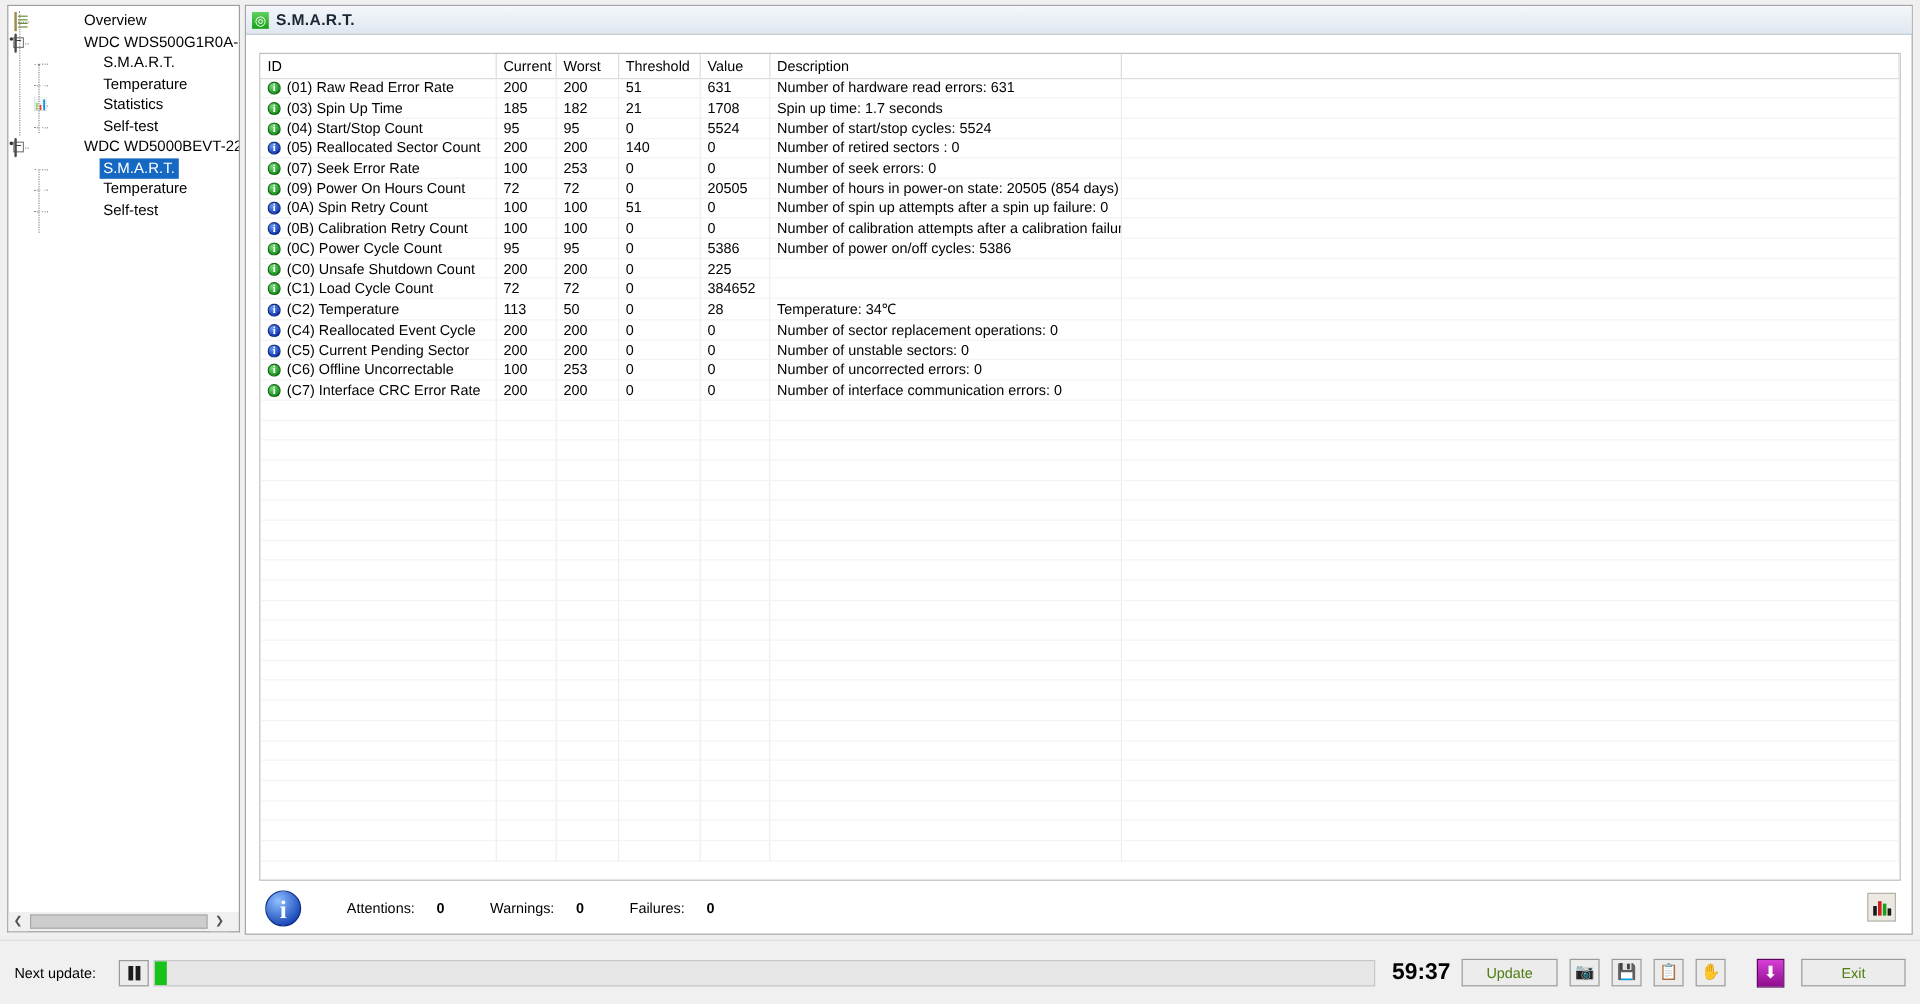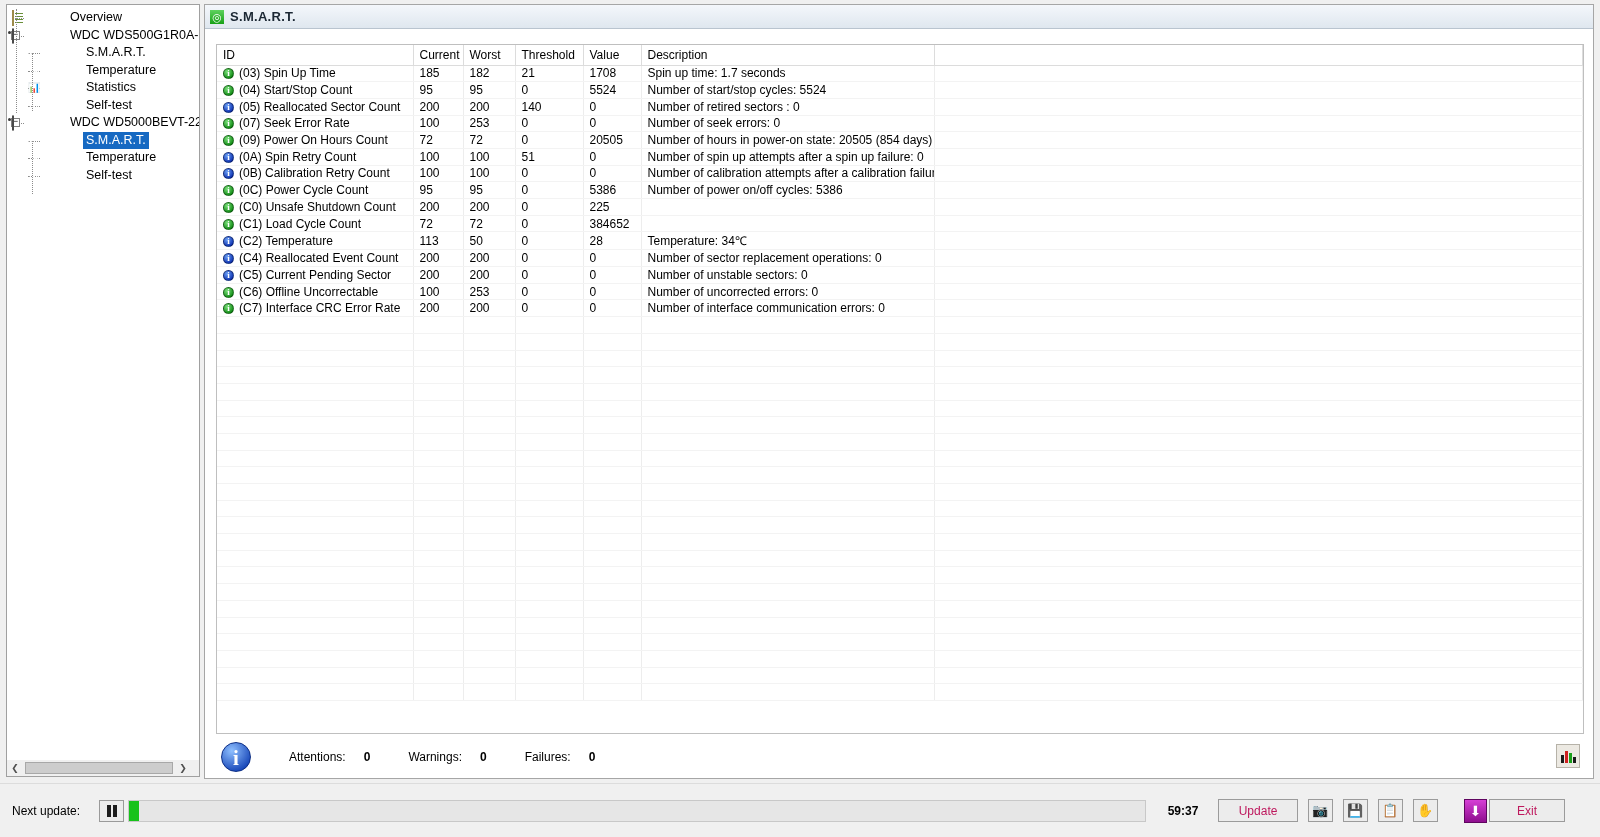--- a/index.html
+++ b/index.html
@@ -209,28 +209,28 @@
     background: #ececec; border: 1px solid #9a9a9a;
     display: flex; align-items: center; justify-content: center; gap: 2px;
   }
   #pause-btn i { display: block; width: 4px; height: 12px; background: #1c1c1c; }
   #progress-track {
     margin-left: 4px; width: 1018px; height: 22px;
     background: #e6e6e6; border: 1px solid #c8c8c8;
     position: relative; overflow: hidden;
   }
   #progress-fill { position: absolute; left: 0; top: 0; bottom: 0; width: 9px; background: #17c21a; }
-  #timer { margin-left: 14px; font-size: 12px; font-weight: bold; width: 46px; text-align: center; }
+  #timer { margin-left: 14px; font-size: 19px; font-weight: bold; width: 46px; text-align: center; }
   .btn {
     height: 23px; background: #ececec; border: 1px solid #9b9b9b;
     font-size: 12px; display: flex; align-items: center; justify-content: center;
-    color: #be185d;
+    color: #4d7c0f;
   }
   #update-btn { margin-left: 12px; width: 80px; }
-  #exit-btn   { margin-left: 2px; width: 76px; }
+  #exit-btn   { margin-left: 14px; width: 87px; }
   .ibtn {
     margin-left: 10px; width: 25px; height: 23px;
     background: #ececec; border: 1px solid #9b9b9b;
     display: flex; align-items: center; justify-content: center;
     font-size: 13px; line-height: 1;
   }
   #save-icon-btn { margin-left: 10px; }
   #arrow-btn {
     margin-left: 26px; width: 23px; height: 24px;
     background: linear-gradient(#d63fd6, #8e0e8e);
@@ -335,20 +335,29 @@
             <th>Current</th>
             <th>Worst</th>
             <th>Threshold</th>
             <th>Value</th>
             <th>Description</th>
             <th></th>
           </tr>
         </thead>
         <tbody id="table-body">
             <tr>
+              <td class="c-id"><span class="rowicon green"></span><span>(01) Raw Read Error Rate</span></td>
+              <td>200</td>
+              <td>200</td>
+              <td>51</td>
+              <td>631</td>
+              <td>Number of hardware read errors: 631</td>
+              <td></td>
+            </tr>
+            <tr>
               <td class="c-id"><span class="rowicon green"></span><span>(03) Spin Up Time</span></td>
               <td>185</td>
               <td>182</td>
               <td>21</td>
               <td>1708</td>
               <td>Spin up time: 1.7 seconds</td>
               <td></td>
             </tr>
             <tr>
               <td class="c-id"><span class="rowicon green"></span><span>(04) Start/Stop Count</span></td>
@@ -434,21 +443,21 @@
             <tr>
               <td class="c-id"><span class="rowicon blue"></span><span>(C2) Temperature</span></td>
               <td>113</td>
               <td>50</td>
               <td>0</td>
               <td>28</td>
               <td>Temperature: 34℃</td>
               <td></td>
             </tr>
             <tr>
-              <td class="c-id"><span class="rowicon blue"></span><span>(C4) Reallocated Event Count</span></td>
+              <td class="c-id"><span class="rowicon blue"></span><span>(C4) Reallocated Event Cycle</span></td>
               <td>200</td>
               <td>200</td>
               <td>0</td>
               <td>0</td>
               <td>Number of sector replacement operations: 0</td>
               <td></td>
             </tr>
             <tr>
               <td class="c-id"><span class="rowicon blue"></span><span>(C5) Current Pending Sector</span></td>
               <td>200</td>

